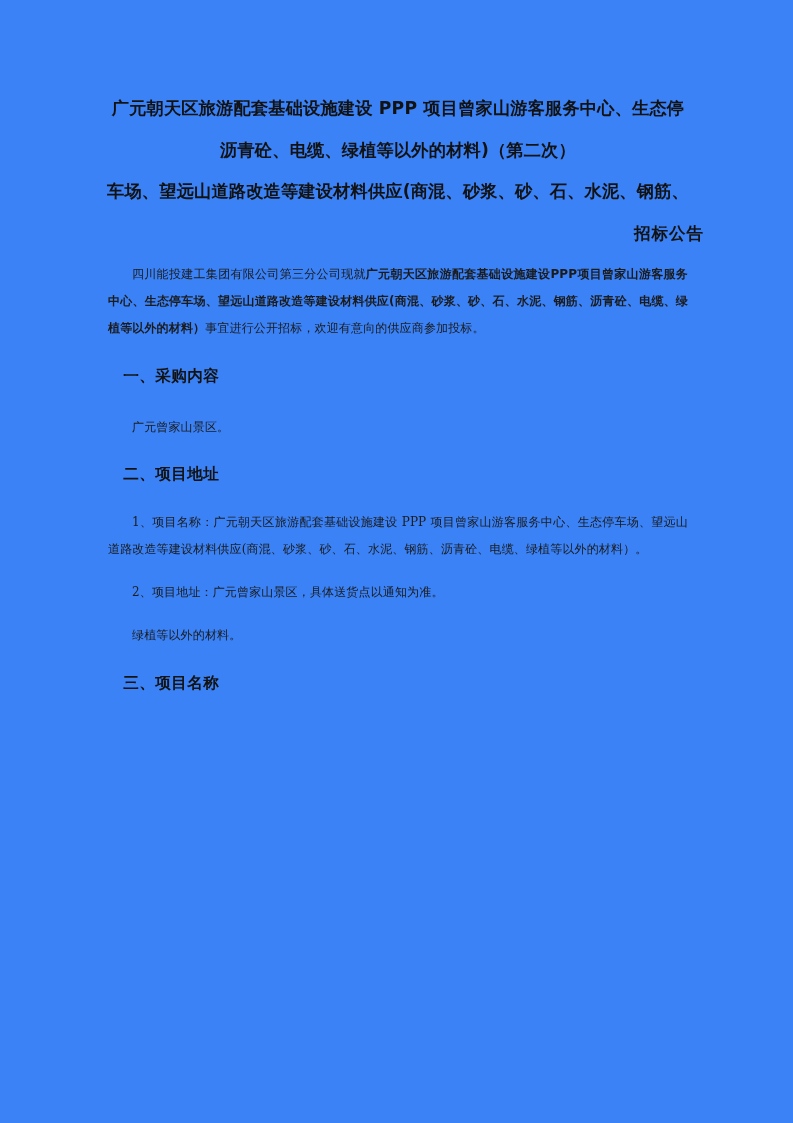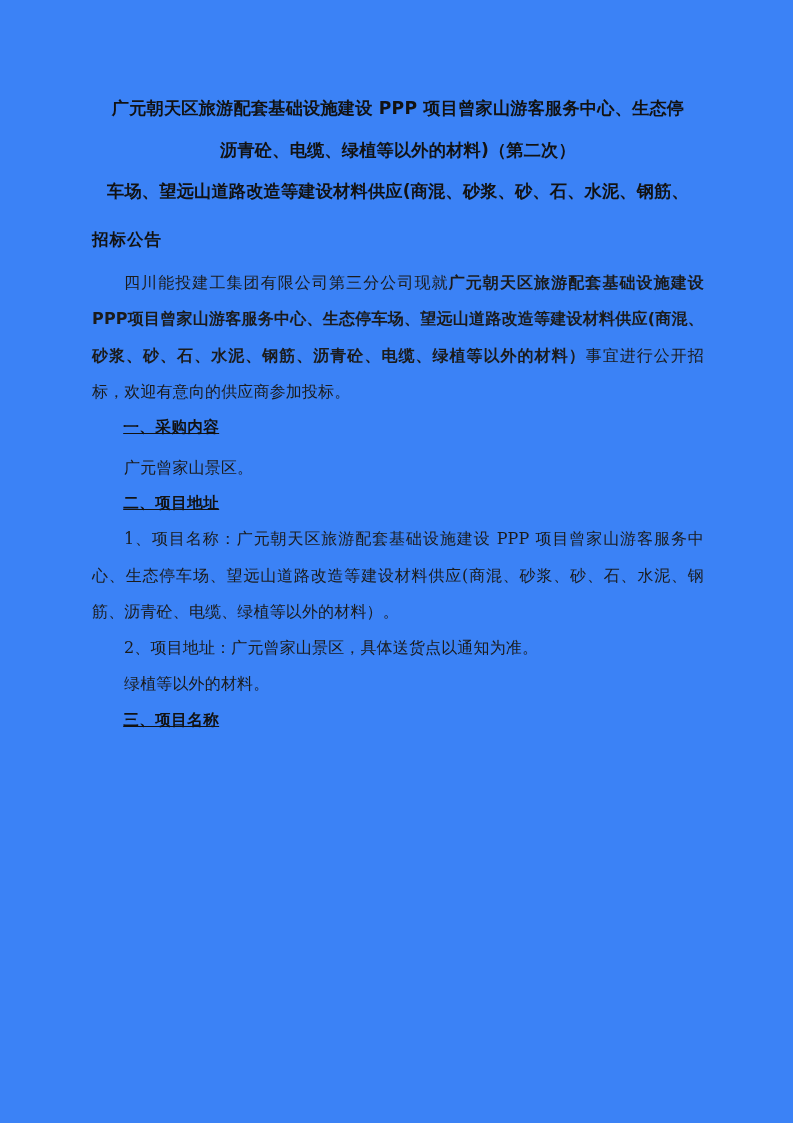--- a/index.html
+++ b/index.html
@@ -32,50 +32,49 @@
     text-align: justify;
     text-align-last: center;
     letter-spacing: 0.2px;
     margin: 0;
     color: #121212;
   }
   .doc-subtitle {
     font-family: "DejaVu Sans", "Liberation Sans", sans-serif;
     font-weight: bold;
     font-size: 16.5px;
-    text-align: left;
-    margin: 16px 0 14px 0;
+    text-align: right;
+    margin: 10px 0 14px 0;
     letter-spacing: 1px;
     color: #121212;
   }
 
   p.body {
-    font-size: 16px;
+    font-size: 12px;
     line-height: 2.27;
     text-align: justify;
-    margin: 0;
+    margin: 16px;
     letter-spacing: 0.15px;
   }
   p.indent {
     text-indent: 2em;
   }
   .b {
     font-family: "DejaVu Sans", "Liberation Sans", sans-serif;
     font-weight: bold;
   }
   h2.section {
     font-family: "DejaVu Sans", "Liberation Sans", sans-serif;
     font-weight: bold;
     font-size: 15.6px;
     line-height: 2.27;
     margin: 0;
     text-indent: 2em;
     letter-spacing: 0.4px;
     color: #121212;
-    text-decoration: underline;
   }
   .spacer-sm { height: 4px; }
 </style>
 </head>
 <body>
 
 <div class="page">
   <div class="content">
 
     <div>

